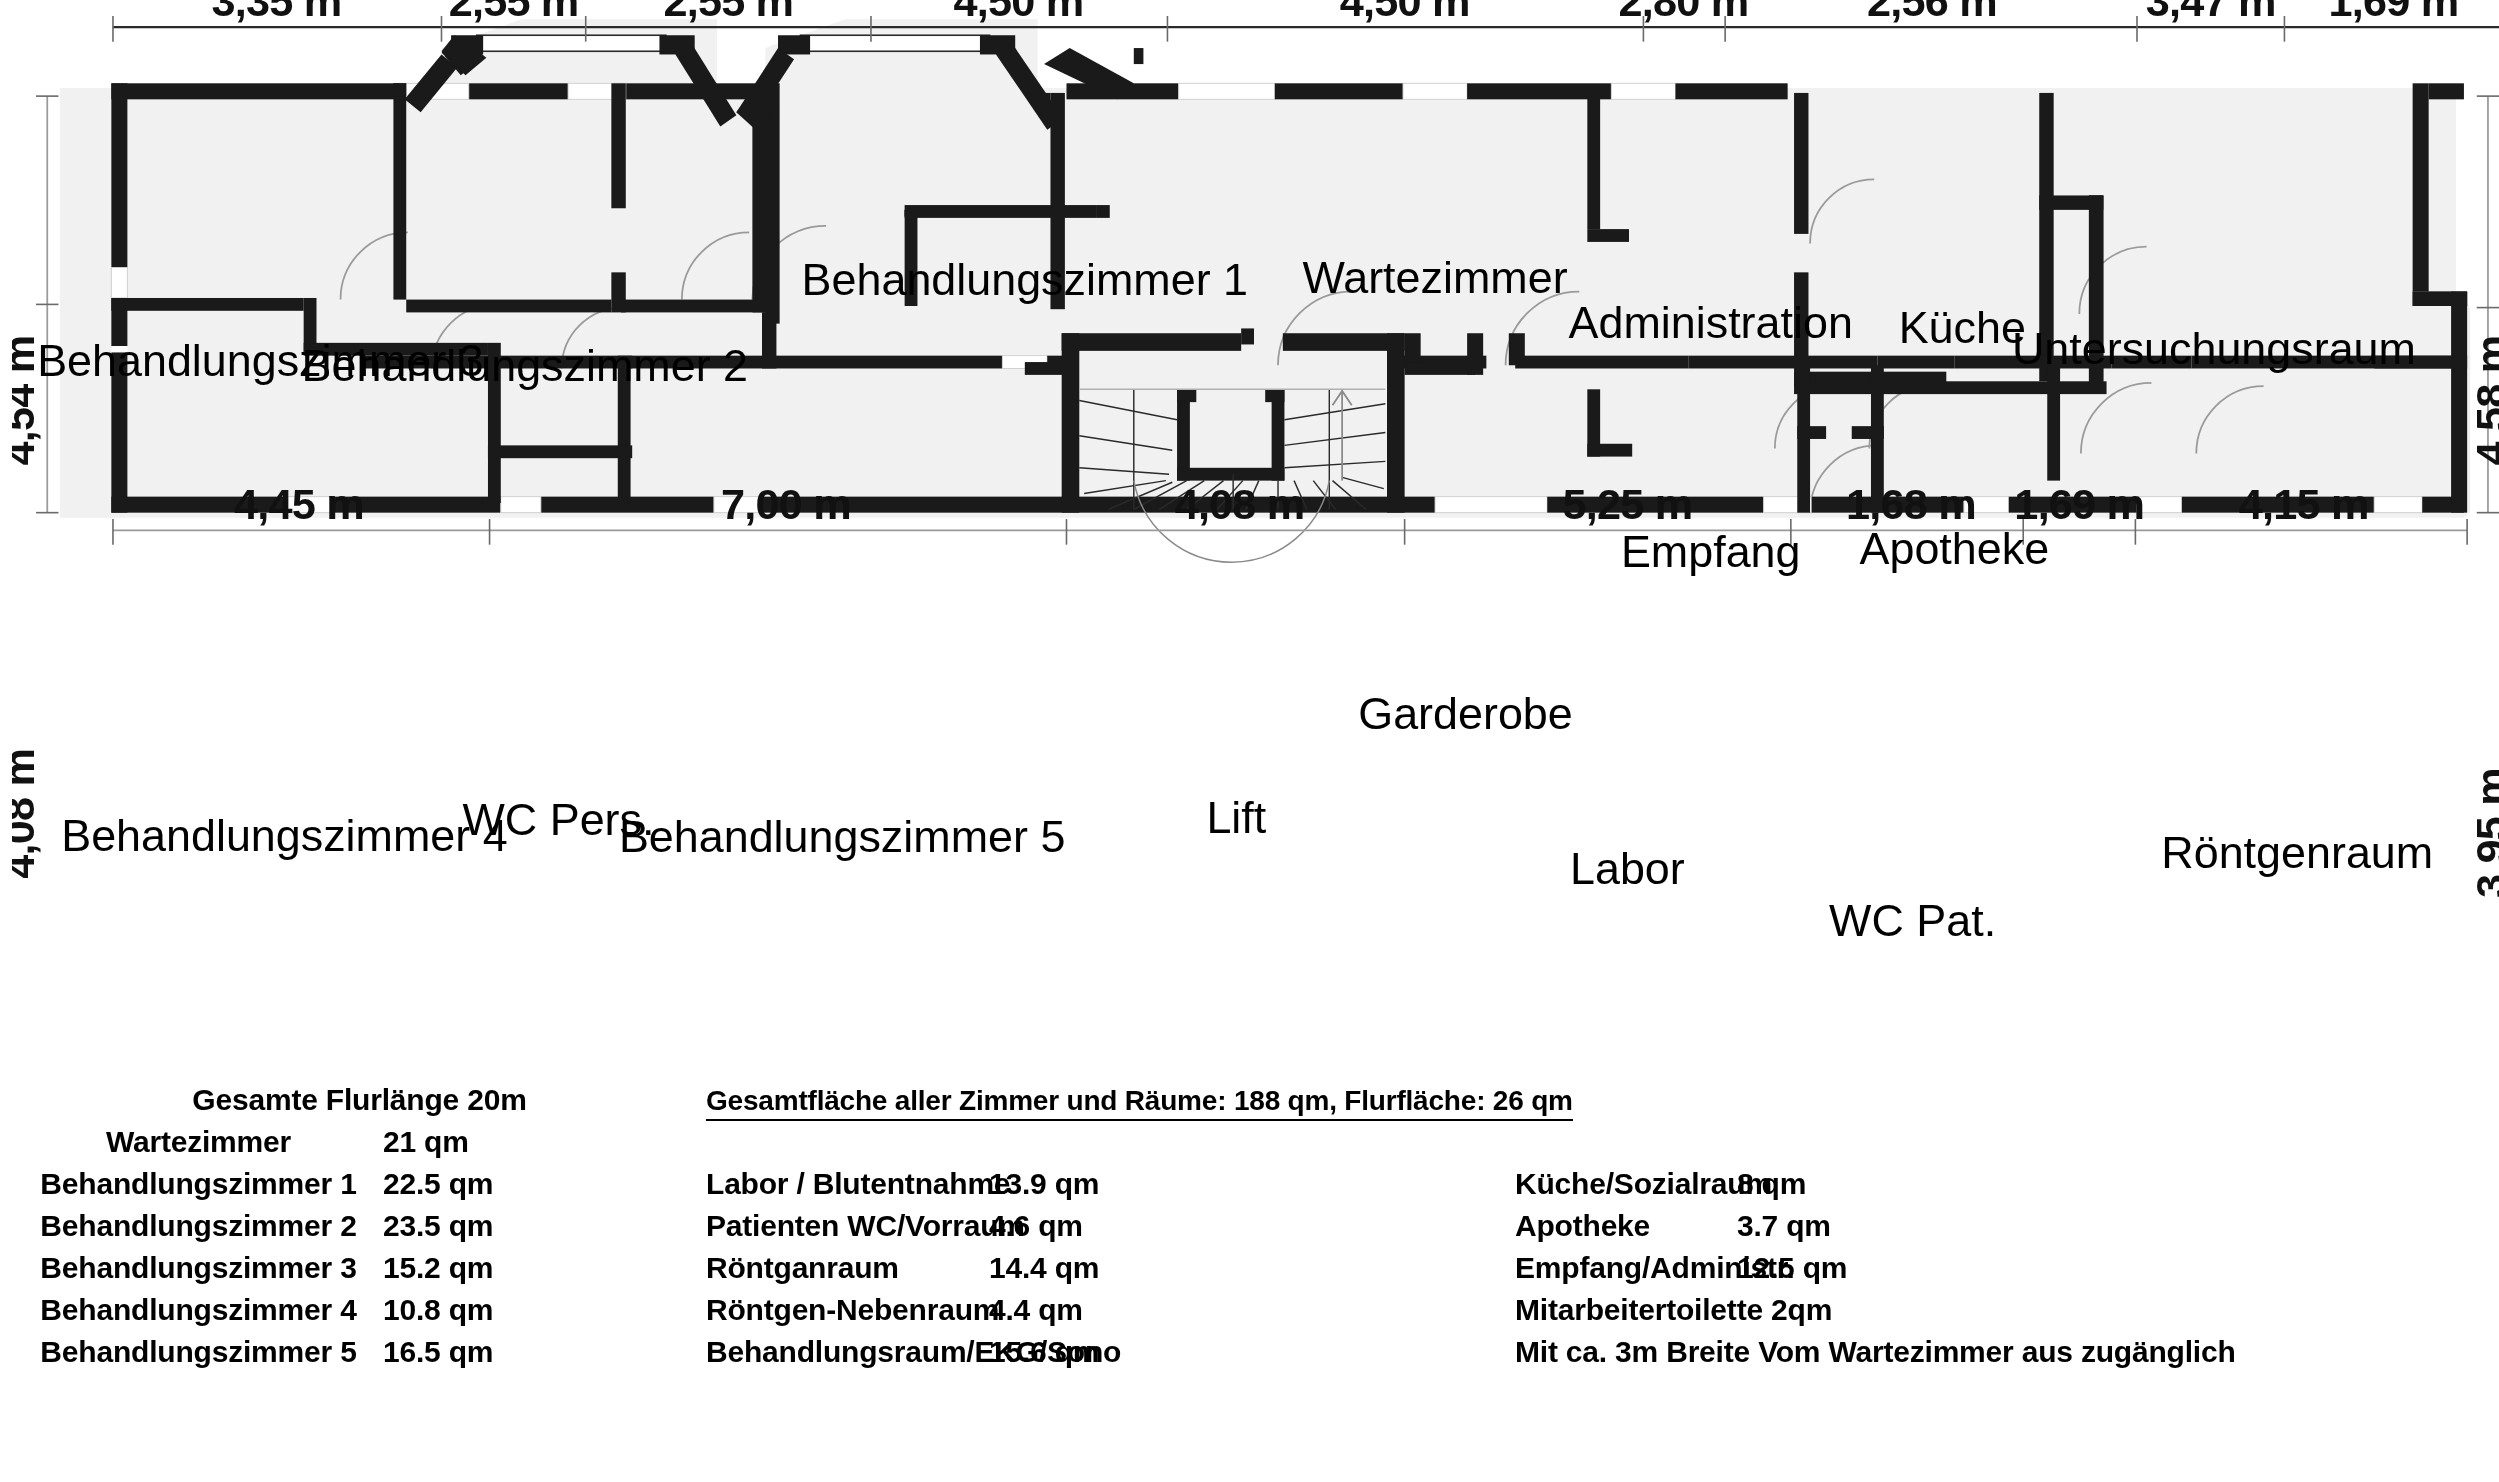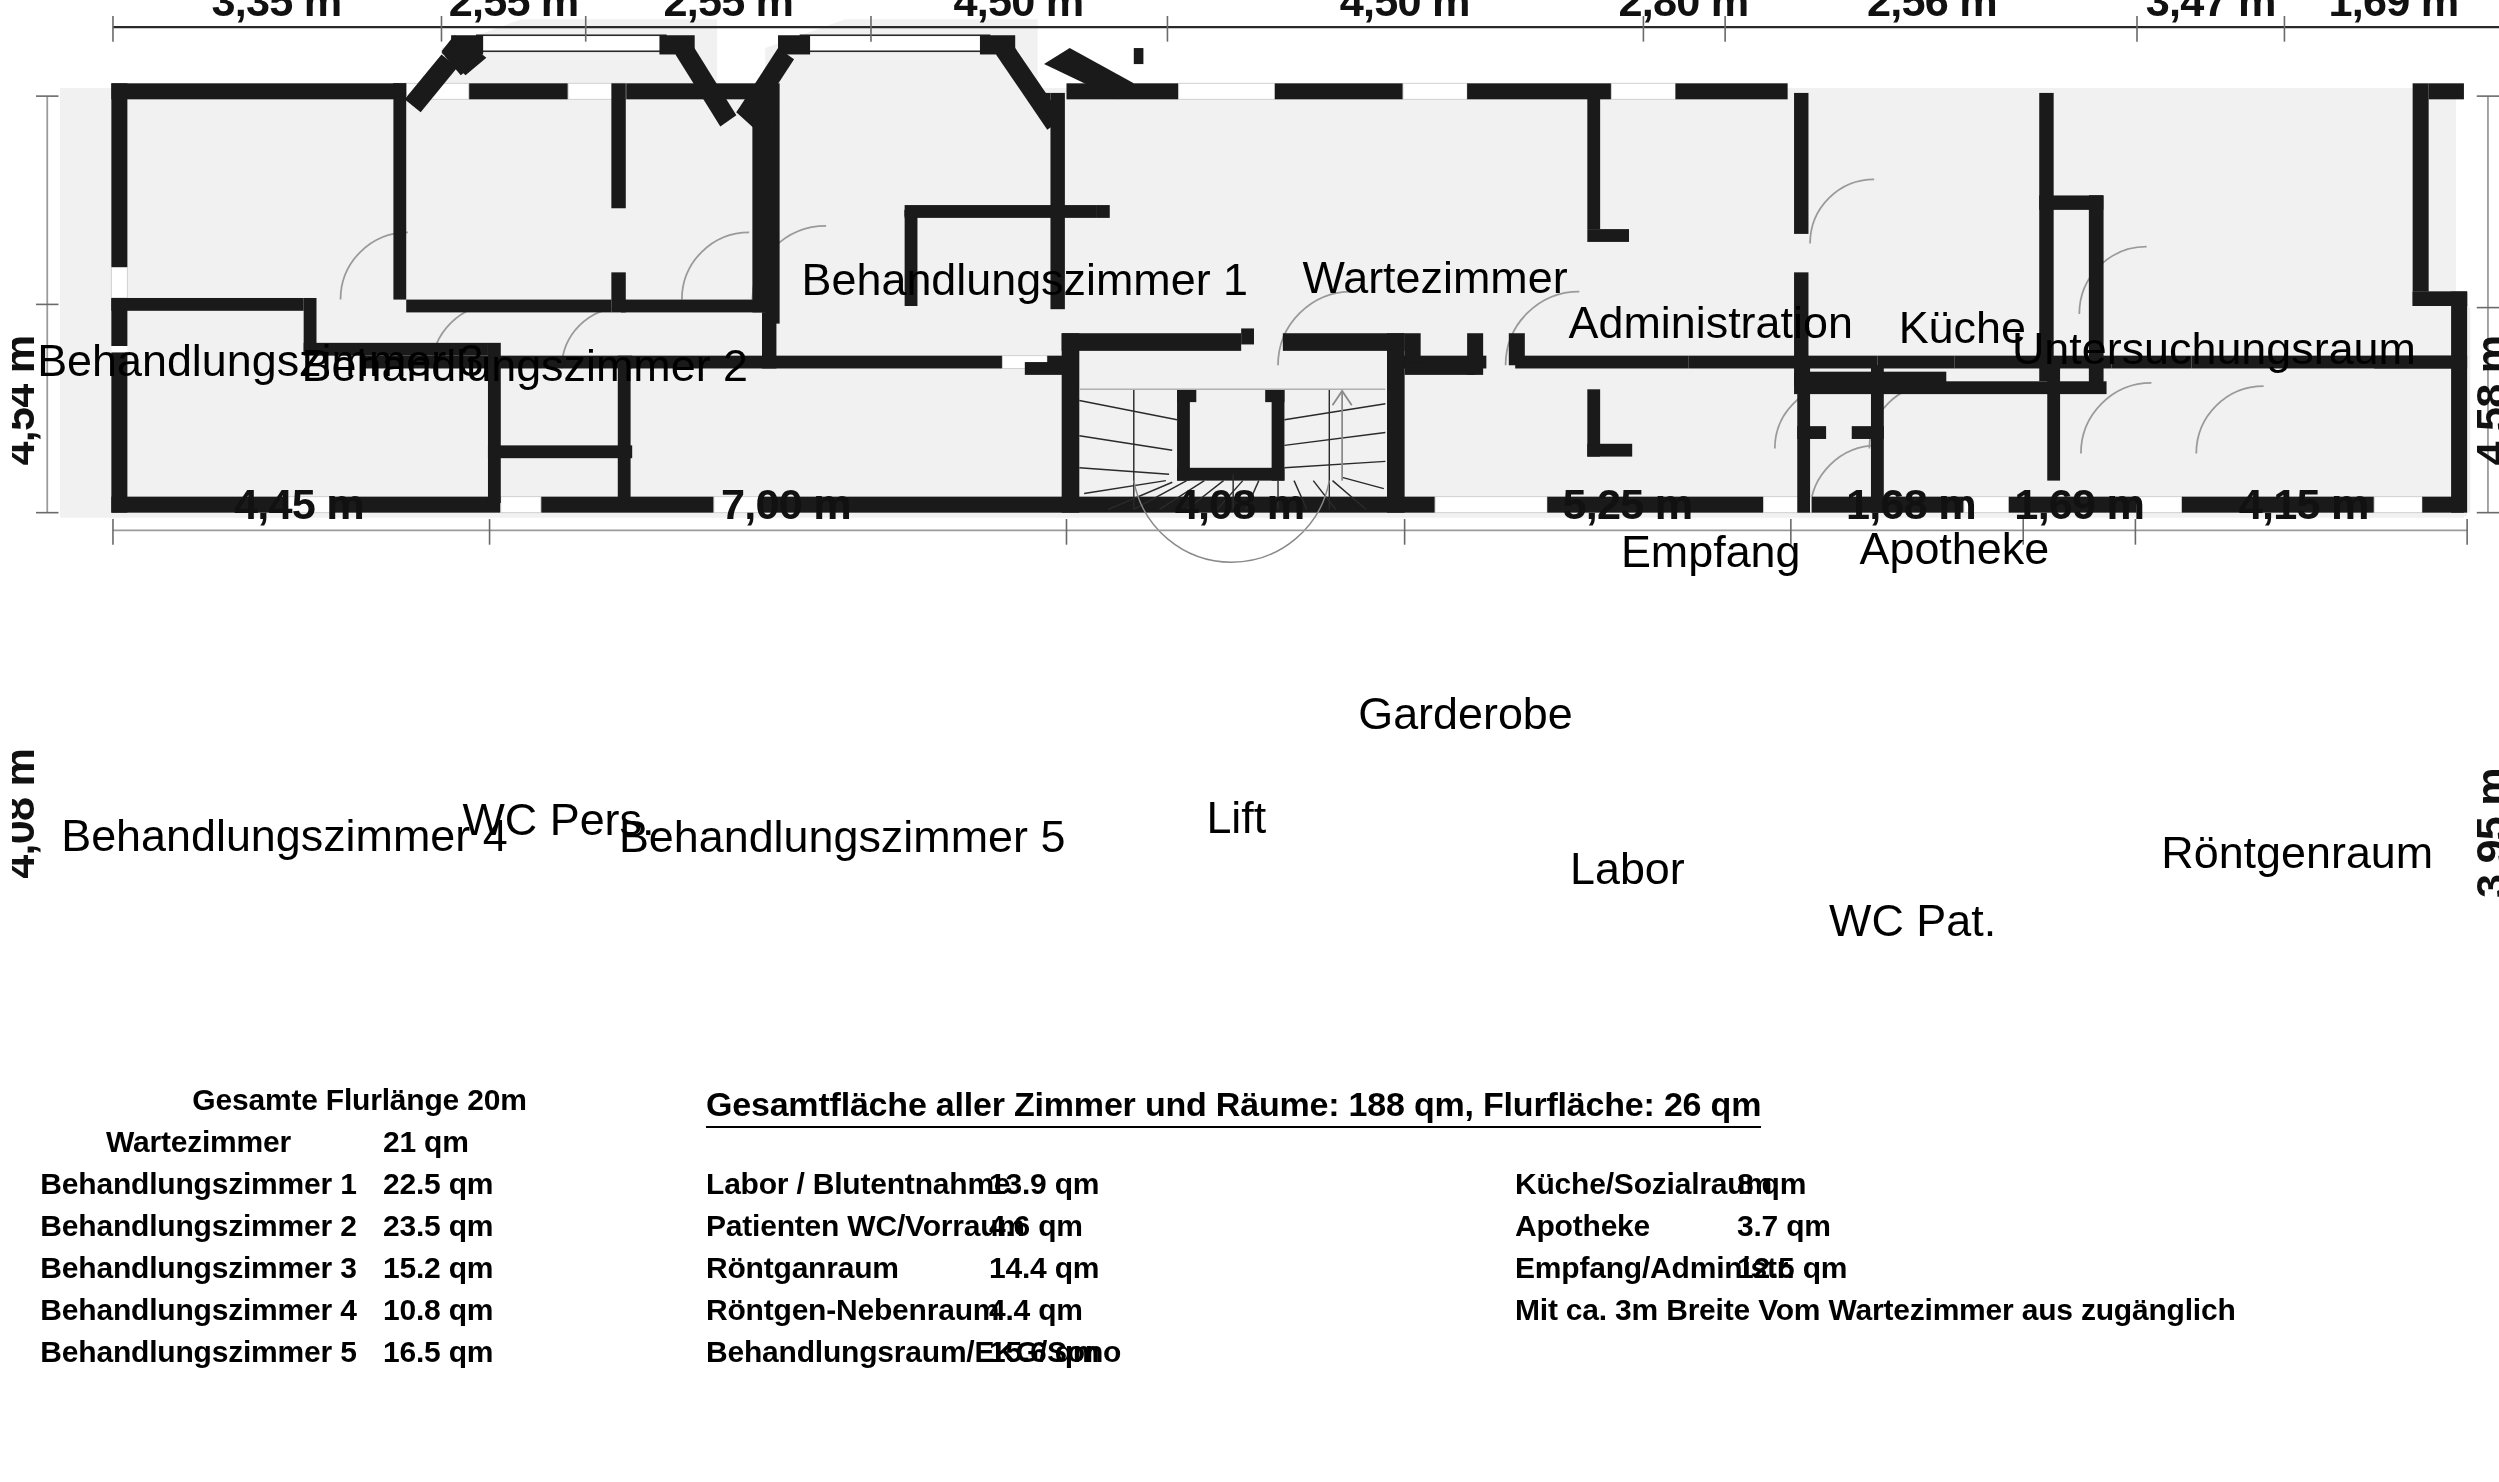--- a/index.html
+++ b/index.html
@@ -91,21 +91,21 @@
     font-size: 30px;
     font-weight: 700;
     line-height: 1.0;
     height: 42px;
     white-space: nowrap;
     letter-spacing: -0.2px;
   }
 
   .legend-head {
     position: absolute;
-    font-size: 34px;
+    font-size: 28px;
     font-weight: 700;
     white-space: nowrap;
     letter-spacing: -0.2px;
     border-bottom: 2.4px solid #000;
     padding-bottom: 2.4px;
   }
   #summary-line {
     left: 706px;
     top: 0px;
   }
@@ -566,17 +566,18 @@
         <div class="legend-row">
           <span class="lg-name">Apotheke</span>
           <span class="lg-val">3.7 qm</span>
         </div>
         <div class="legend-row">
           <span class="lg-name">Empfang/Administr.</span>
           <span class="lg-val">12.5 qm</span>
         </div>
       </div>
     <div id="legend-notes-3">
+        <div class="legend-plain">Mitarbeitertoilette 2qm</div>
         <div class="legend-plain">Mit ca. 3m Breite   Vom Wartezimmer aus zugänglich</div>
       </div>
   </div>
 </div>
 
 
 </body></html>

